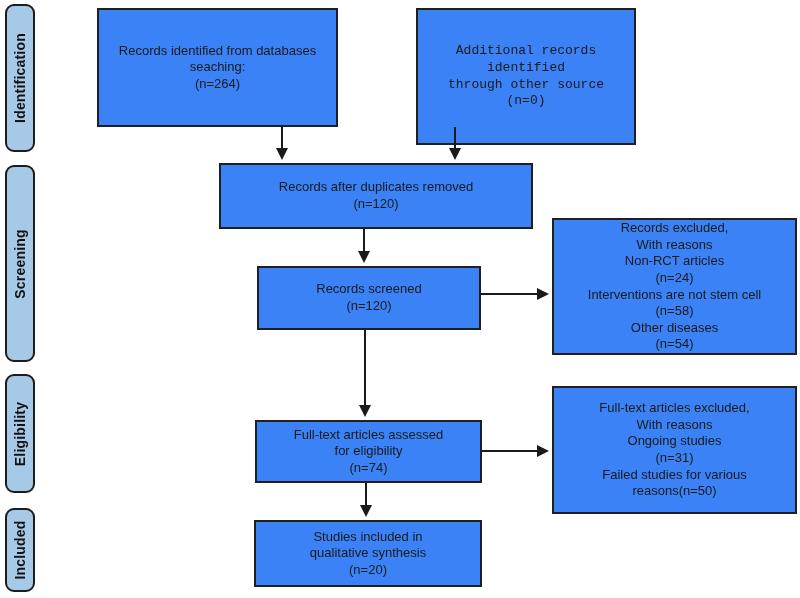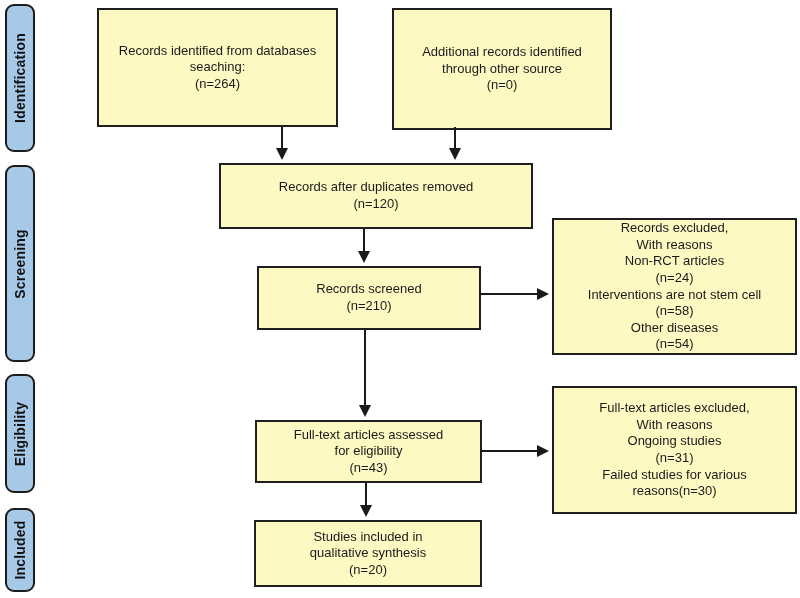--- a/index.html
+++ b/index.html
@@ -37,35 +37,35 @@
     letter-spacing: 0.2px;
   }
   .stage-identification { top: 4px;   height: 148px; }
   .stage-screening      { top: 165px; height: 197px; }
   .stage-eligibility    { top: 374px; height: 119px; }
   .stage-included       { top: 508px; height: 84px;  }
 
   
   .box {
     position: absolute;
-    background: #fef9c3;
+    background: #3b82f6;
     border: 2px solid #1f1f1f;
     box-sizing: border-box;
     display: flex;
     align-items: center;
     justify-content: center;
     text-align: center;
     font-size: 13px;
     line-height: 1.28;
     color: #1a1a1a;
     white-space: pre-line;
     padding: 2px 6px;
   }
   .box-identified { left: 97px;  top: 8px;   width: 241px; height: 119px; }
-  .box-additional { left: 392px; top: 8px;   width: 220px; height: 122px; }
+  .box-additional { left: 416px; top: 8px;   width: 220px; height: 137px; font-family: Liberation Mono, monospace; }
   .box-duplicates { left: 219px; top: 163px; width: 314px; height: 66px;  }
   .box-screened   { left: 257px; top: 266px; width: 224px; height: 64px;  }
   .box-excluded1  { left: 552px; top: 218px; width: 245px; height: 137px; }
   .box-fulltext   { left: 255px; top: 420px; width: 227px; height: 63px;  }
   .box-excluded2  { left: 552px; top: 386px; width: 245px; height: 128px; }
   .box-included   { left: 254px; top: 520px; width: 228px; height: 67px;  }
 
   
   .arrows {
     position: absolute;
@@ -98,38 +98,38 @@
 
   <div class="box box-identified">Records identified from databases
 seaching:
 (n=264)</div>
   <div class="box box-additional">Additional records identified
 through other source
 (n=0)</div>
   <div class="box box-duplicates">Records after duplicates removed
 (n=120)</div>
   <div class="box box-screened">Records screened
-(n=210)</div>
+(n=120)</div>
   <div class="box box-excluded1">Records excluded,
 With reasons
 Non-RCT articles
 (n=24)
 Interventions are not stem cell
 (n=58)
 Other diseases
 (n=54)</div>
   <div class="box box-fulltext">Full-text articles assessed
 for eligibility
-(n=43)</div>
+(n=74)</div>
   <div class="box box-excluded2">Full-text articles excluded,
 With reasons
 Ongoing studies
 (n=31)
 Failed studies for various
-reasons(n=30)</div>
+reasons(n=50)</div>
   <div class="box box-included">Studies included in
 qualitative synthesis
 (n=20)</div>
 
   <svg class="arrows" width="800" height="598" viewBox="0 0 800 598">
     <defs>
       <marker id="arrowhead" markerWidth="12" markerHeight="12" refX="10" refY="6" orient="auto" markerUnits="userSpaceOnUse">
         <path d="M0,0 L12,6 L0,12 Z" fill="#1a1a1a"></path>
       </marker>
     </defs>

